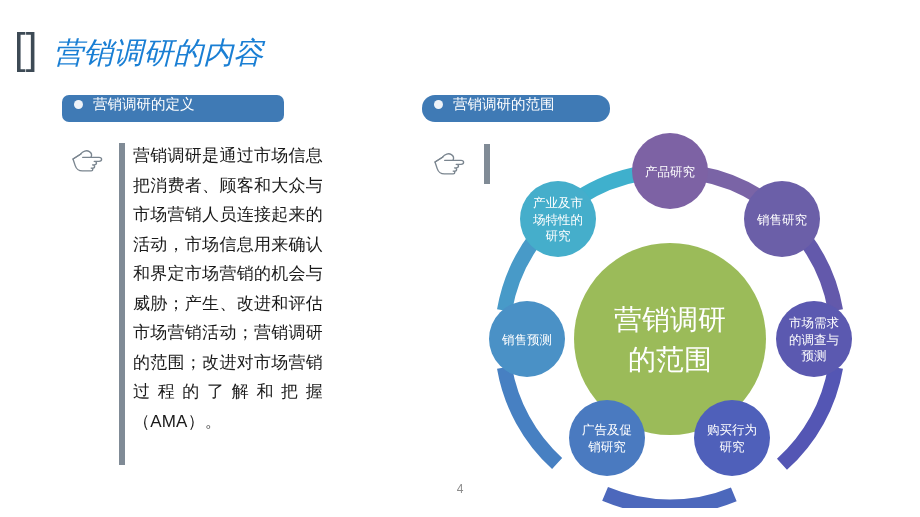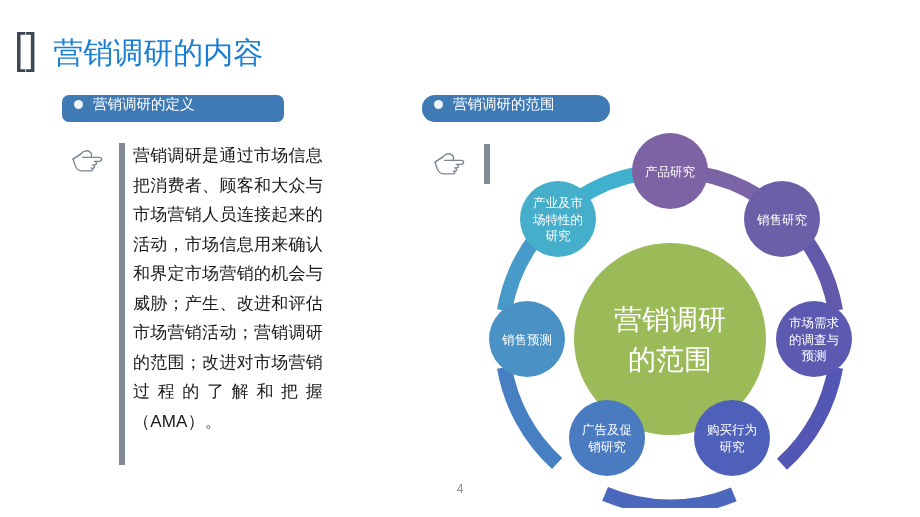--- a/index.html
+++ b/index.html
@@ -39,20 +39,21 @@
     color: #1a7fd4;
     letter-spacing: 0px;
     font-weight: 400;
   }
   #title-text {
     font-size: 30px;
     line-height: 1;
     color: #1a7fd4;
     margin-left: 16px;
     font-weight: 400;
+    font-style: italic;
   }
 
   
   .pill {
     position: absolute;
     height: 27px;
     border-radius: 7px;
     background: #3f7ab5;
     display: flex;
     align-items: center;

